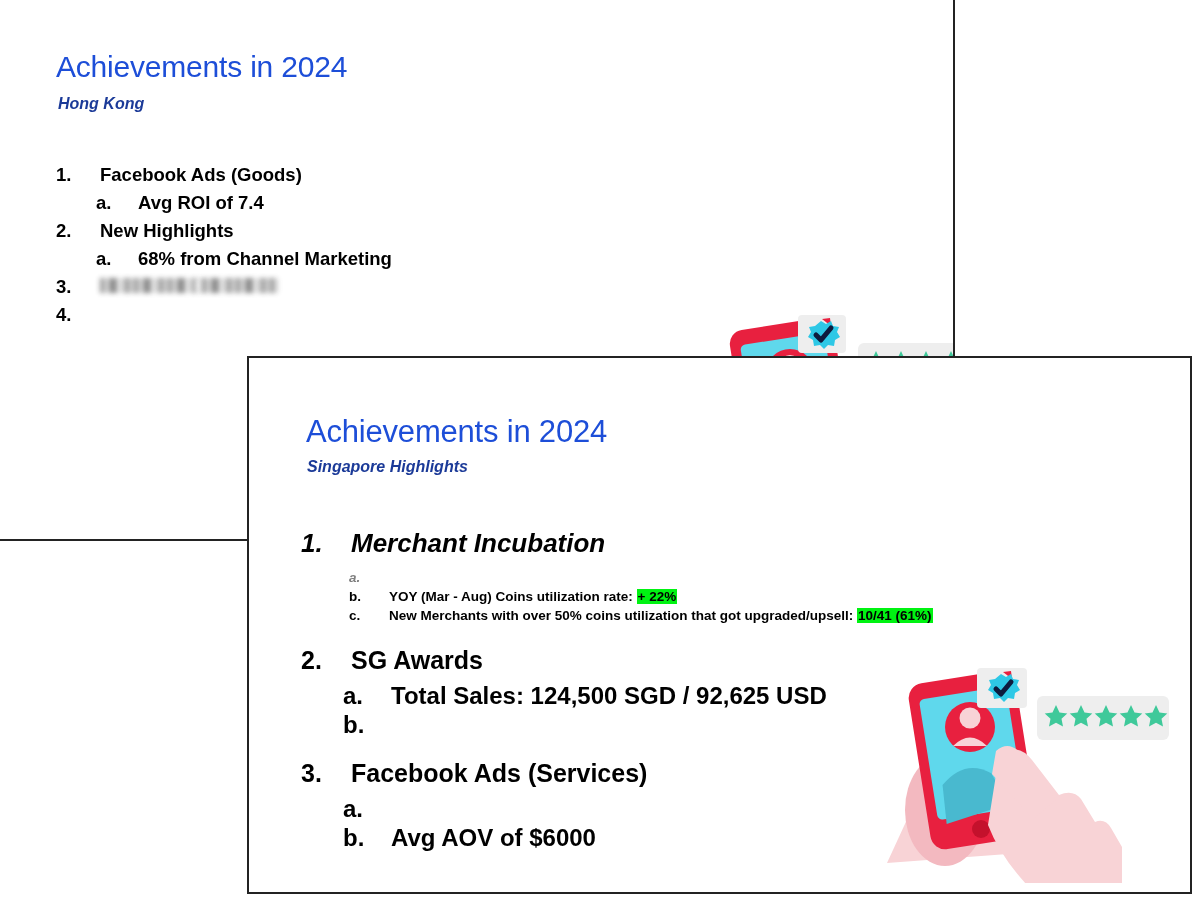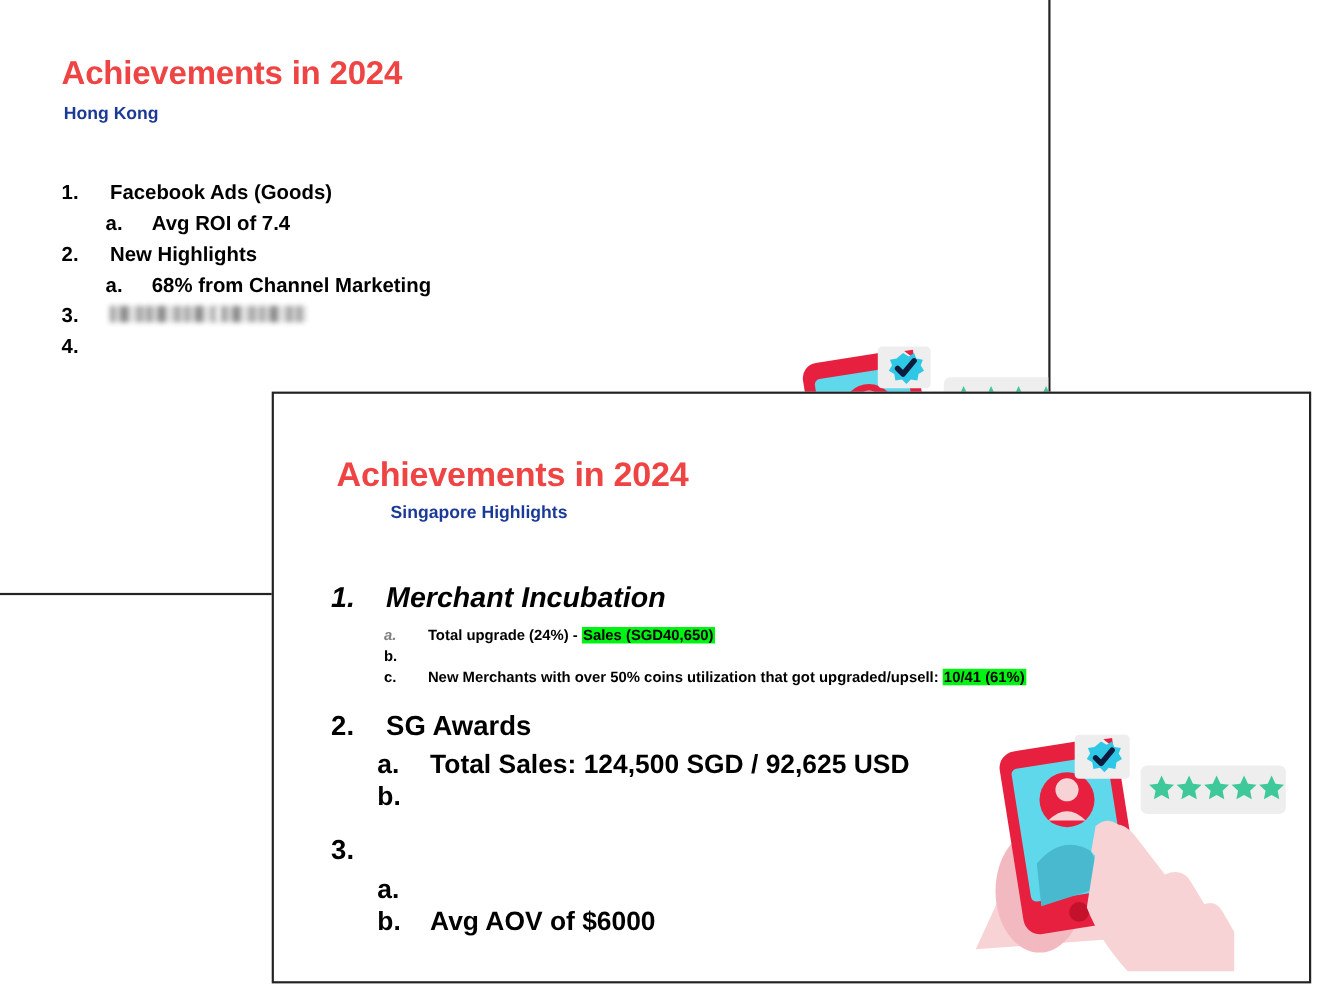--- a/index.html
+++ b/index.html
@@ -34,27 +34,28 @@
   
   #slide-sg {
     left: 247px;
     top: 356px;
     width: 945px;
     height: 538px;
     z-index: 3;
   }
 
   .slide-title {
-    color: #ef4444;
-    font-weight: bold;
+    color: #1d4ed8;
+    font-weight: normal;
     letter-spacing: -0.2px;
   }
   .slide-subtitle {
     color: #1b3a98;
     font-weight: bold;
+    font-style: italic;
   }
 
   
   #slide-hk .slide-title { position: absolute; left: 56px; top: 50px; font-size: 30px; }
   #slide-hk .slide-subtitle { position: absolute; left: 58px; top: 95px; font-size: 16px; }
 
   #hk-list {
     position: absolute;
     left: 56px;
     top: 166px;
@@ -97,21 +98,21 @@
   .redacted::after {
     content: "";
     position: absolute;
     left: 96px; top: 1px;
     width: 4px; height: 13px;
     background: #ffffff;
   }
 
   
   #slide-sg .slide-title { position: absolute; left: 57px; top: 56px; font-size: 31px; }
-  #slide-sg .slide-subtitle { position: absolute; left: 58px; top: 100px; font-size: 16px; margin-left: 48px; }
+  #slide-sg .slide-subtitle { position: absolute; left: 58px; top: 100px; font-size: 16px; }
 
   .sg-section { position: absolute; left: 52px; color: #000; }
 
   #sg-sec-1 { top: 170px; }
   #sg-sec-2 { top: 288px; }
   #sg-sec-3 { top: 401px; }
 
   .sg-head {
     display: flex;
     align-items: baseline;
@@ -298,24 +299,24 @@
   </div>
 
   <div class="sg-section" id="sg-sec-1">
     <div class="sg-head italic">
       <span class="marker">1.</span>
       <span>Merchant Incubation</span>
     </div>
     <div class="sg-sub-small">
       <div class="srow gray-italic">
         <span class="marker">a.</span>
-        <span><span>Total upgrade (24%) - </span><span class="hl">Sales (SGD40,650)</span></span>
       </div>
       <div class="srow">
         <span class="marker">b.</span>
+        <span><span>YOY (Mar - Aug) Coins utilization rate: </span><span class="hl">+ 22%</span></span>
       </div>
       <div class="srow">
         <span class="marker">c.</span>
         <span><span>New Merchants with over 50% coins utilization that got upgraded/upsell: </span><span class="hl">10/41 (61%)</span></span>
       </div>
     </div>
   </div>
 
   <div class="sg-section" id="sg-sec-2">
     <div class="sg-head">
@@ -329,20 +330,21 @@
       </div>
       <div class="brow">
         <span class="marker">b.</span>
       </div>
     </div>
   </div>
 
   <div class="sg-section" id="sg-sec-3">
     <div class="sg-head">
       <span class="marker">3.</span>
+      <span>Facebook Ads (Services)</span>
     </div>
     <div class="sg-sub-big">
       <div class="brow">
         <span class="marker">a.</span>
       </div>
       <div class="brow">
         <span class="marker">b.</span>
         <span>Avg AOV of $6000</span>
       </div>
     </div>

